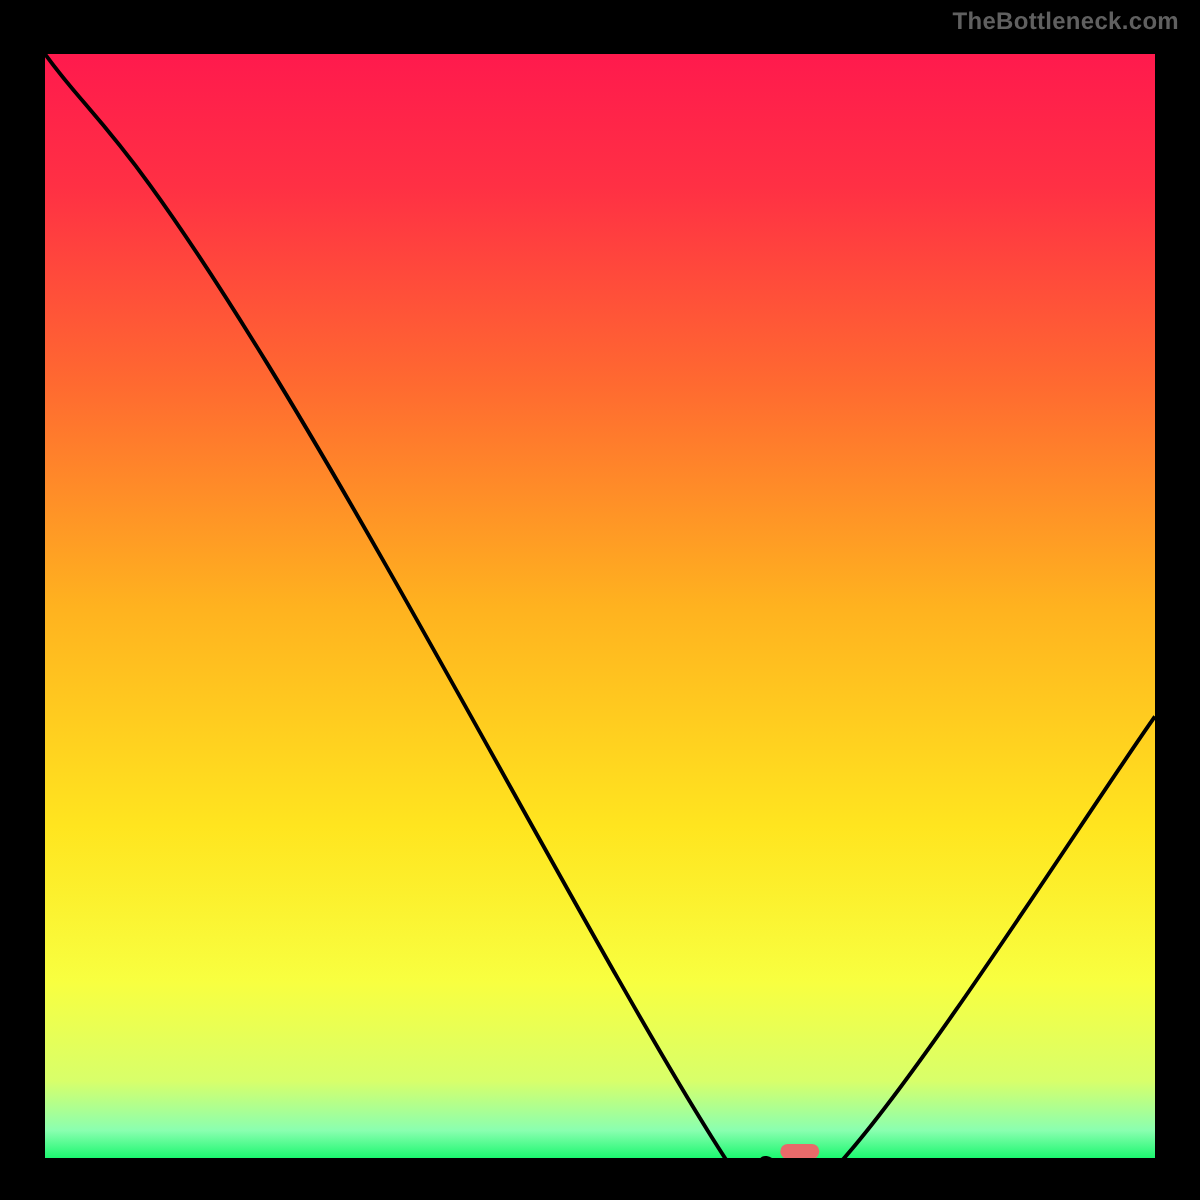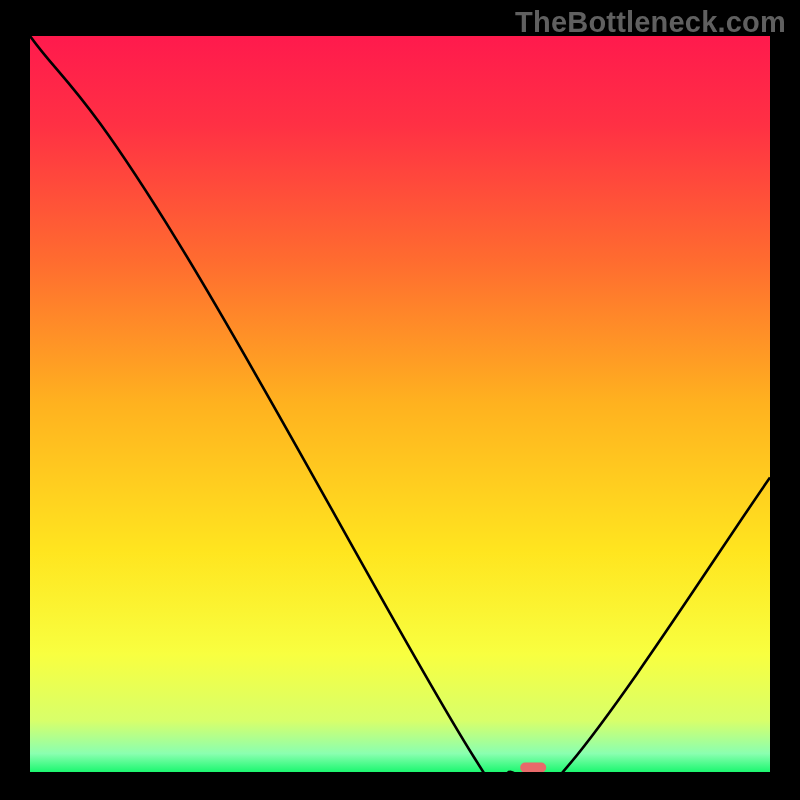--- a/index.html
+++ b/index.html
@@ -14,21 +14,21 @@
   .outer {
     position: relative;
     width: 800px;
     height: 800px;
     background: #000000;
   }
   .watermark {
     position: absolute;
     top: 6px;
     right: 14px;
-    font-size: 29px;
+    font-size: 16px;
     font-weight: 600;
     color: #606060;
     letter-spacing: 0.2px;
   }
   .plot {
     position: absolute;
     left: 30px;
     top: 36px;
     width: 740px;
     height: 736px;

